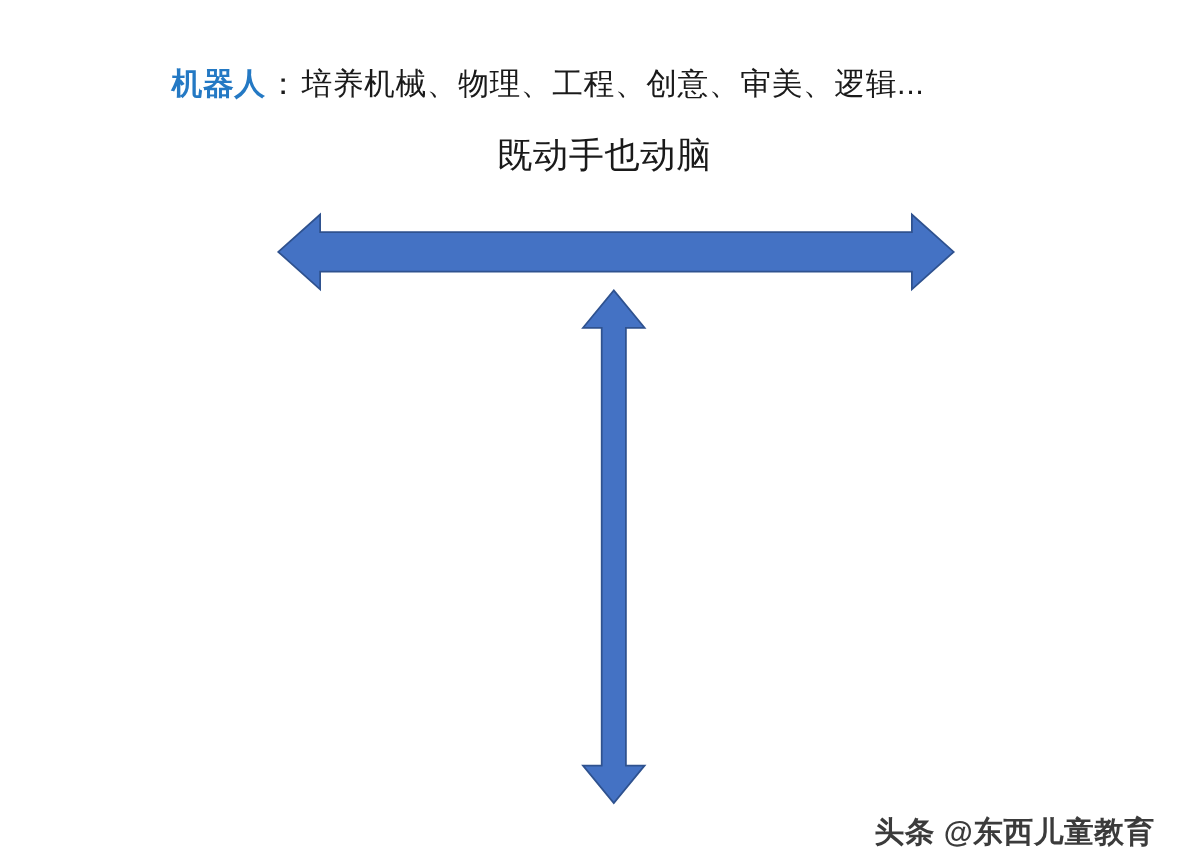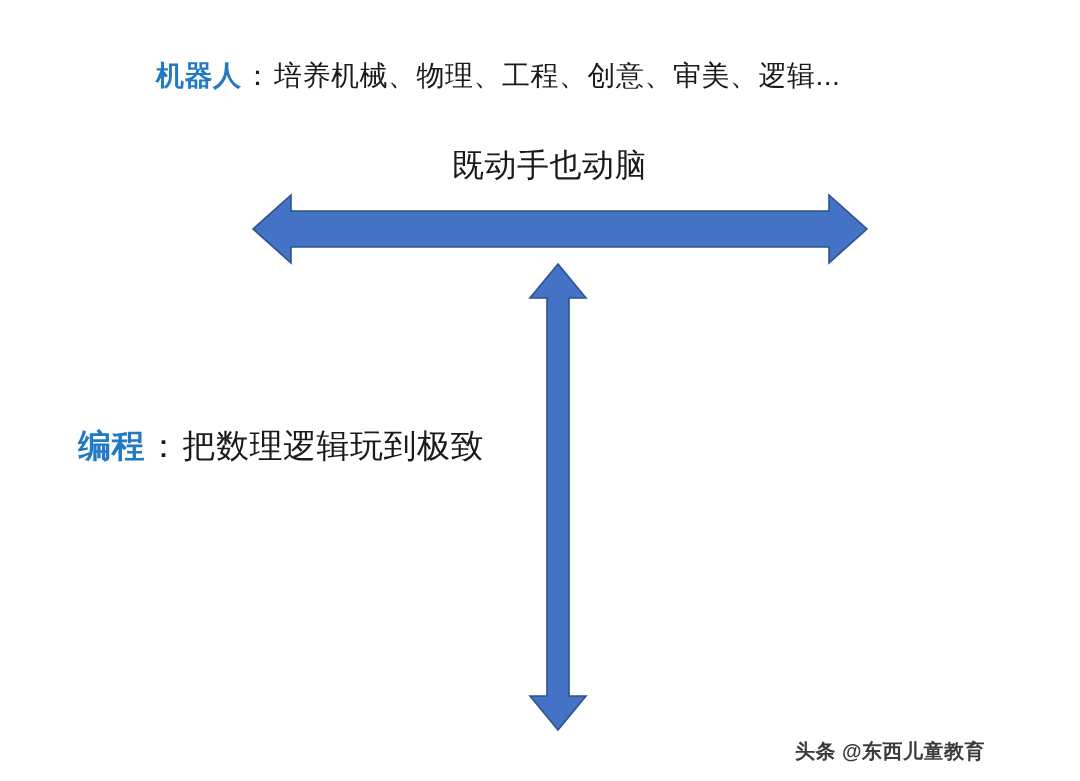--- a/index.html
+++ b/index.html
@@ -42,21 +42,21 @@
     font-weight: bold;
   }
   .colon {
     color: #1a1a1a;
     font-weight: normal;
     padding: 0 2px;
   }
 
   #hands-brain-line {
     left: 452px;
-    top: 149px;
+    top: 125px;
     font-size: 32px;
   }
   #brain-only-line {
     left: 212px;
     top: 510px;
     font-size: 32px;
   }
 
   
   .arrow-svg {
@@ -74,21 +74,21 @@
     top: 260px;
     width: 68px;
     height: 474px;
   }
 
   
   #watermark {
     position: absolute;
     left: 795px;
     top: 738px;
-    font-size: 20px;
+    font-size: 27px;
     color: #2b2b2b;
     white-space: nowrap;
     font-weight: 600;
     opacity: 0.92;
     letter-spacing: 0.5px;
   }
 </style>
 </head>
 <body>
 
@@ -101,20 +101,17 @@
   <div class="txt" id="hands-brain-line">既动手也动脑</div>
 
   <svg class="arrow-svg" id="horizontal-arrow" viewBox="0 0 620 78">
     <polygon points="3,39 41,5 41,21 579,21 579,5 617,39 579,73 579,57 41,57 41,73" fill="#4472C4" stroke="#2F528F" stroke-width="1.6" stroke-linejoin="miter"></polygon>
   </svg>
 
   <svg class="arrow-svg" id="vertical-arrow" viewBox="0 0 68 474">
     <polygon points="34,4 62,38 45,38 45,436 62,436 34,470 6,436 23,436 23,38 6,38" fill="#4472C4" stroke="#2F528F" stroke-width="1.6" stroke-linejoin="miter"></polygon>
   </svg>
 
-  <div class="txt" id="program-line">
-    <span class="keyword">编程</span><span class="colon">：</span><span>把数理逻辑玩到极致</span>
-  </div>
 
 
   <div id="watermark">头条 @东西儿童教育</div>
 
 </div>
 
 </body></html>

